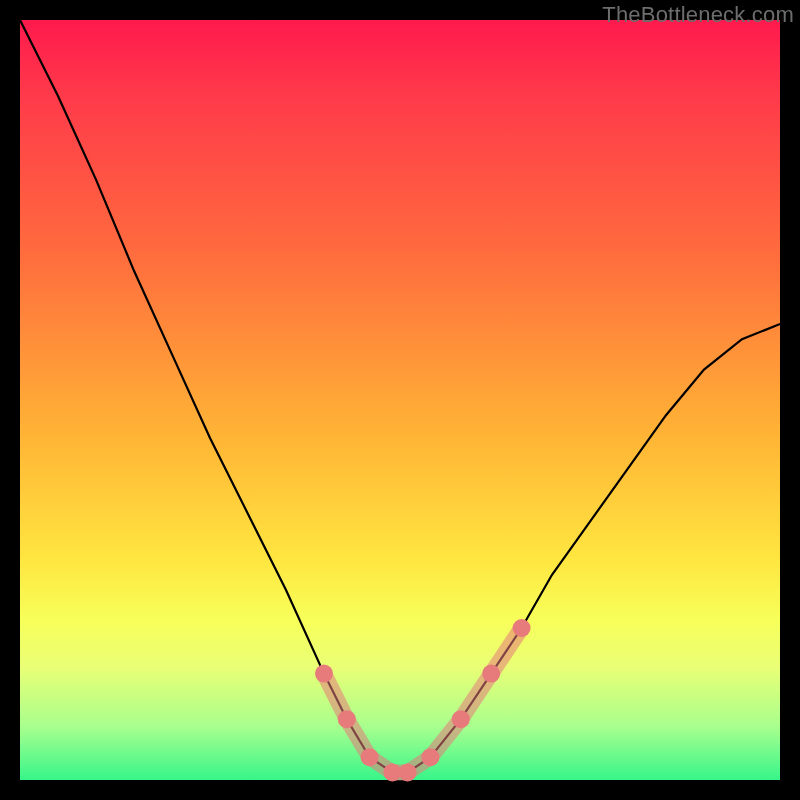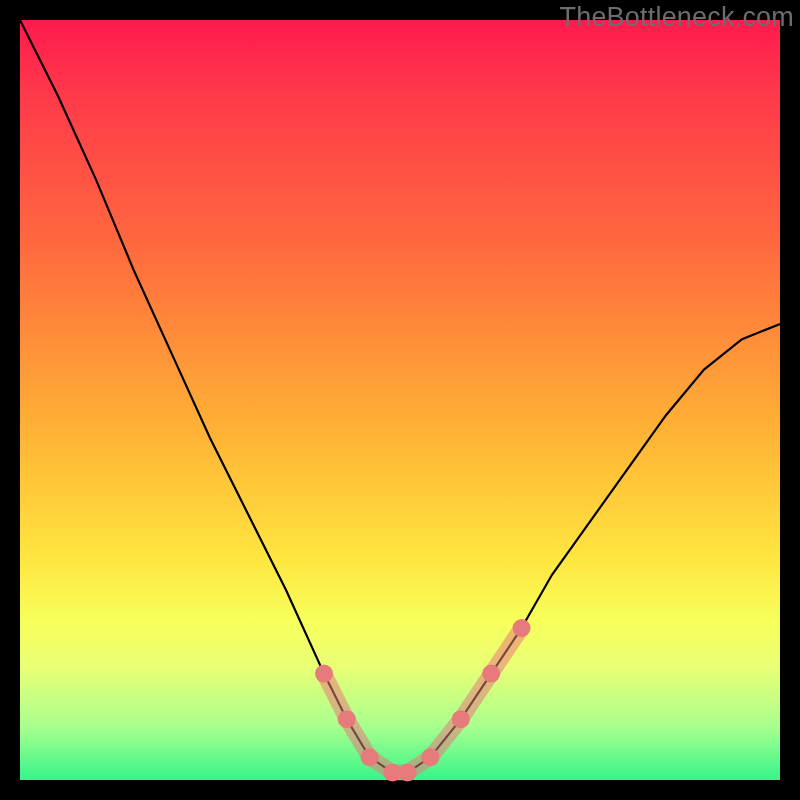--- a/index.html
+++ b/index.html
@@ -35,21 +35,21 @@
       #eaff75 85%,
       #a8ff8e 93%,
       #37f58a 100%
     );
   }
   .watermark {
     position: absolute;
     top: 2px;
     right: 6px;
     color: #6d6d6d;
-    font-size: 27px;
+    font-size: 22px;
     letter-spacing: 0.2px;
   }
   svg.curve {
     position: absolute;
     left: 0;
     top: 0;
     width: 760px;
     height: 760px;
     overflow: visible;
   }

